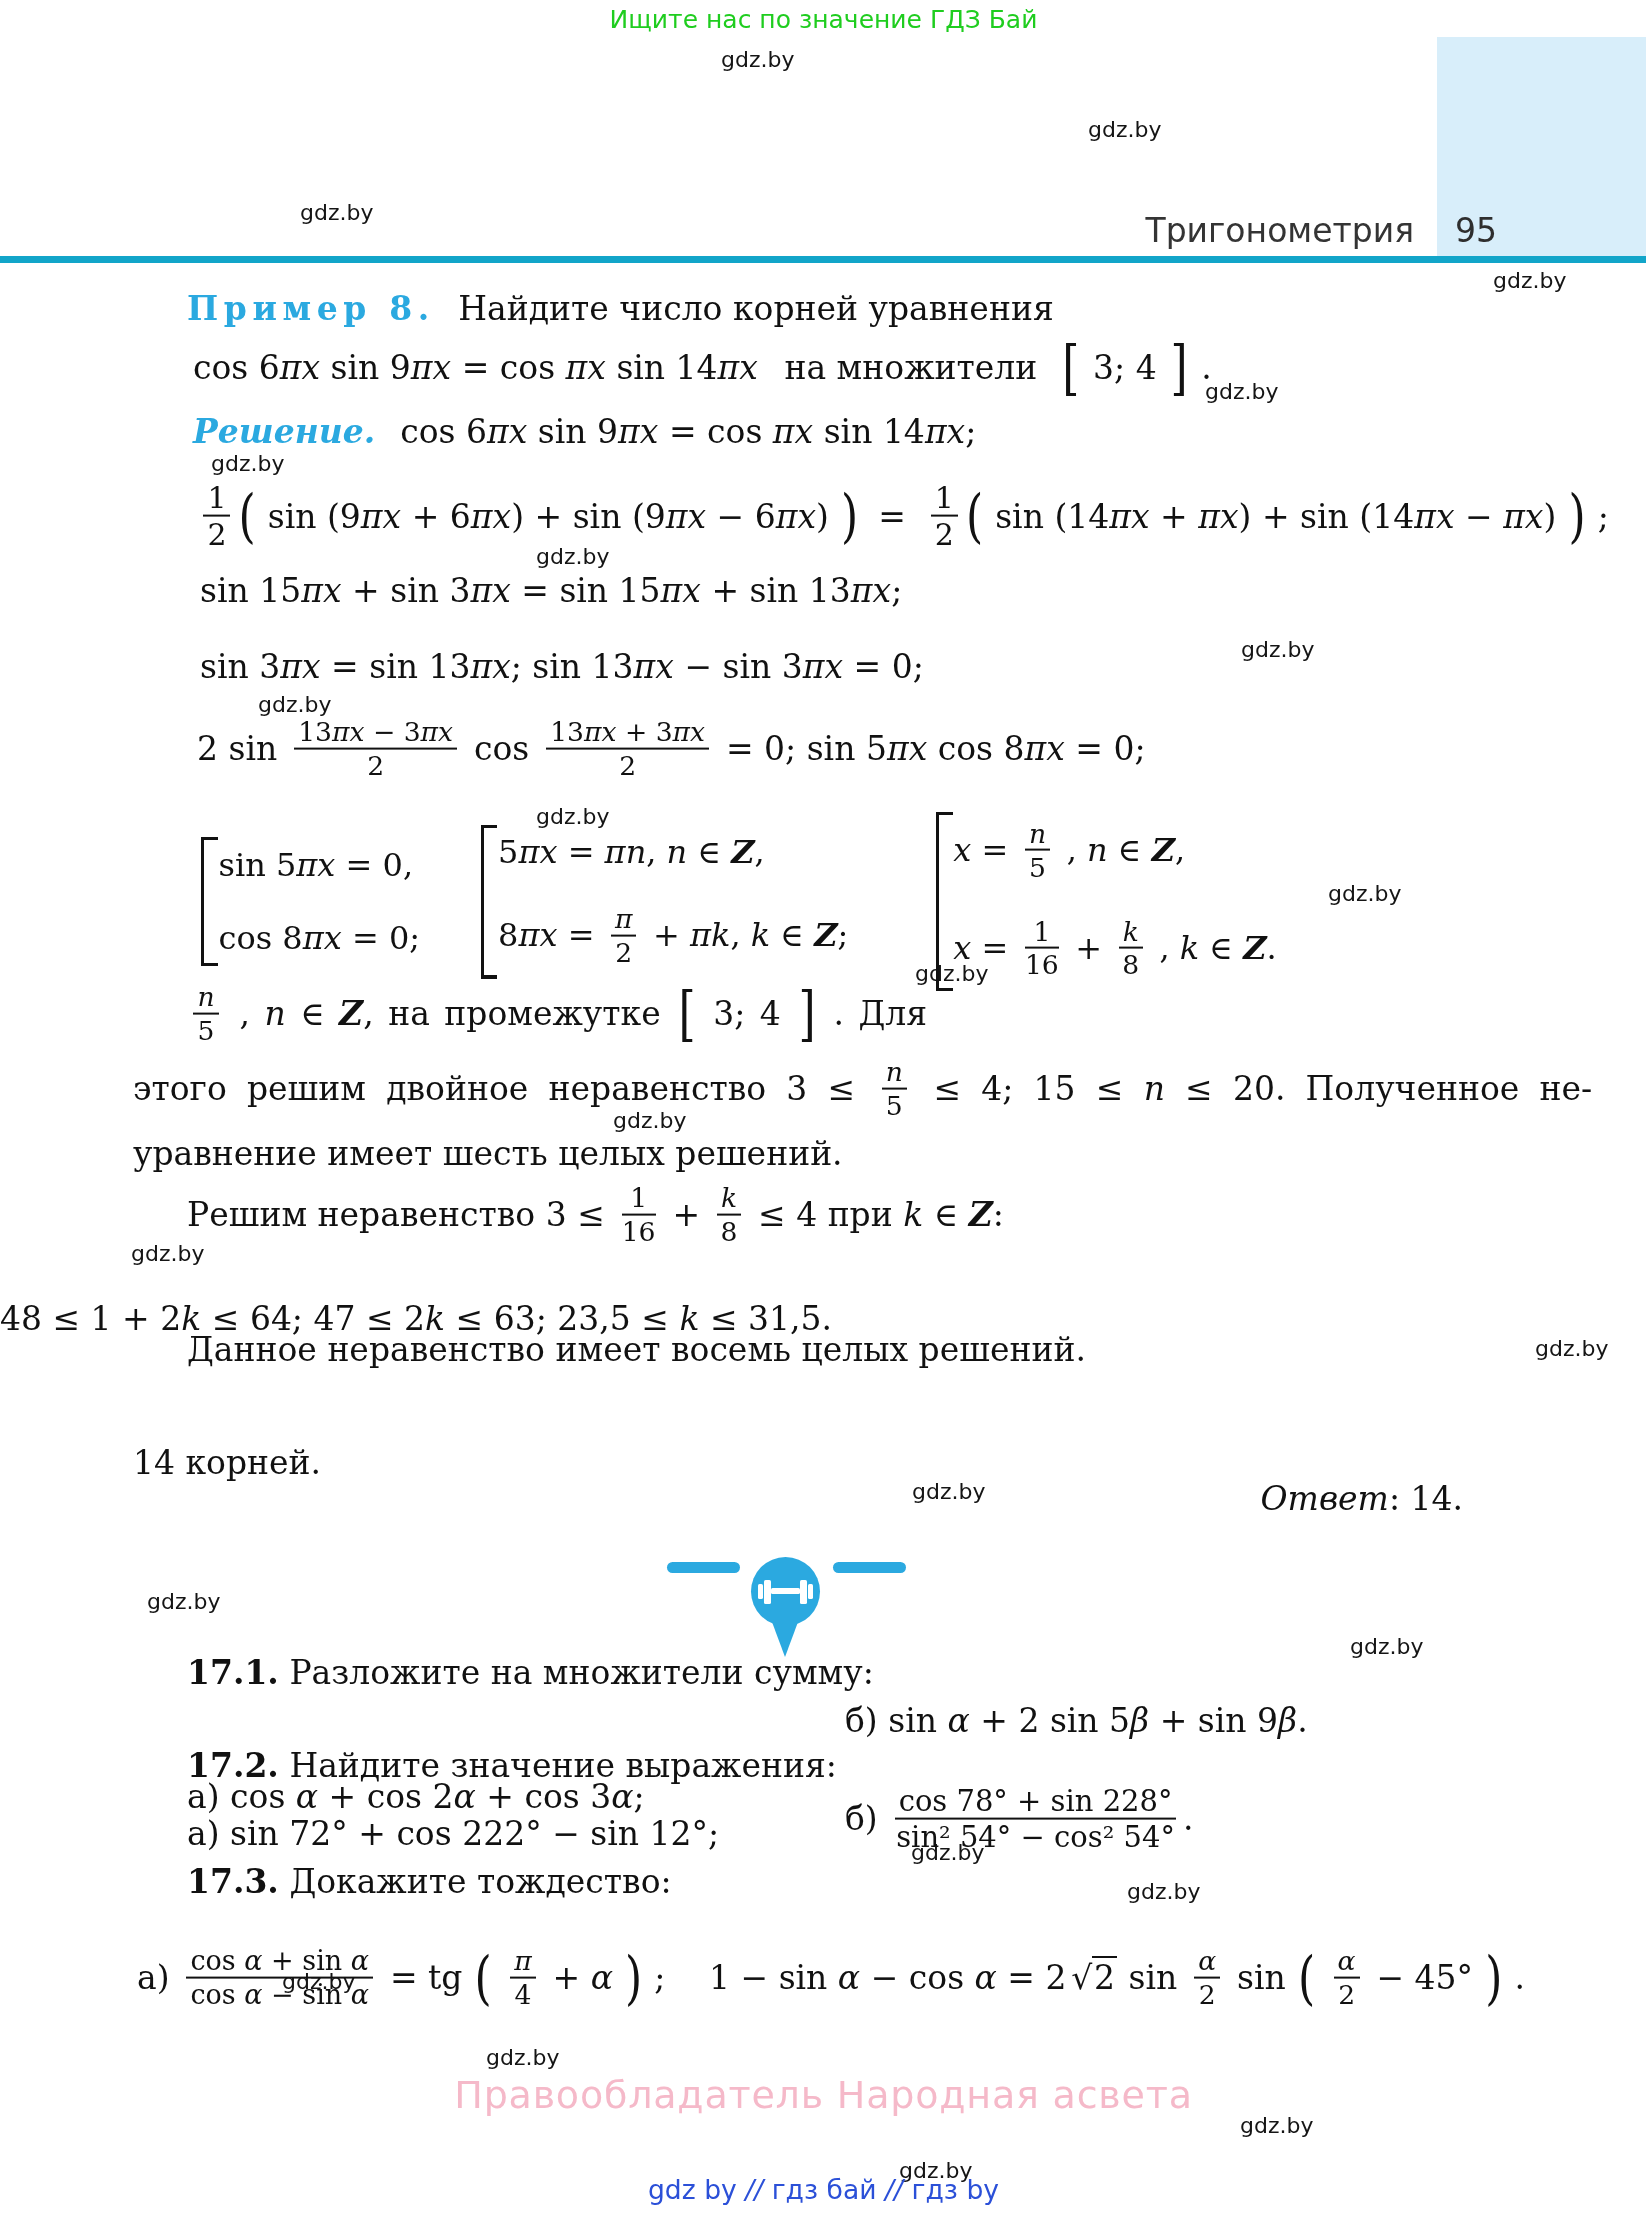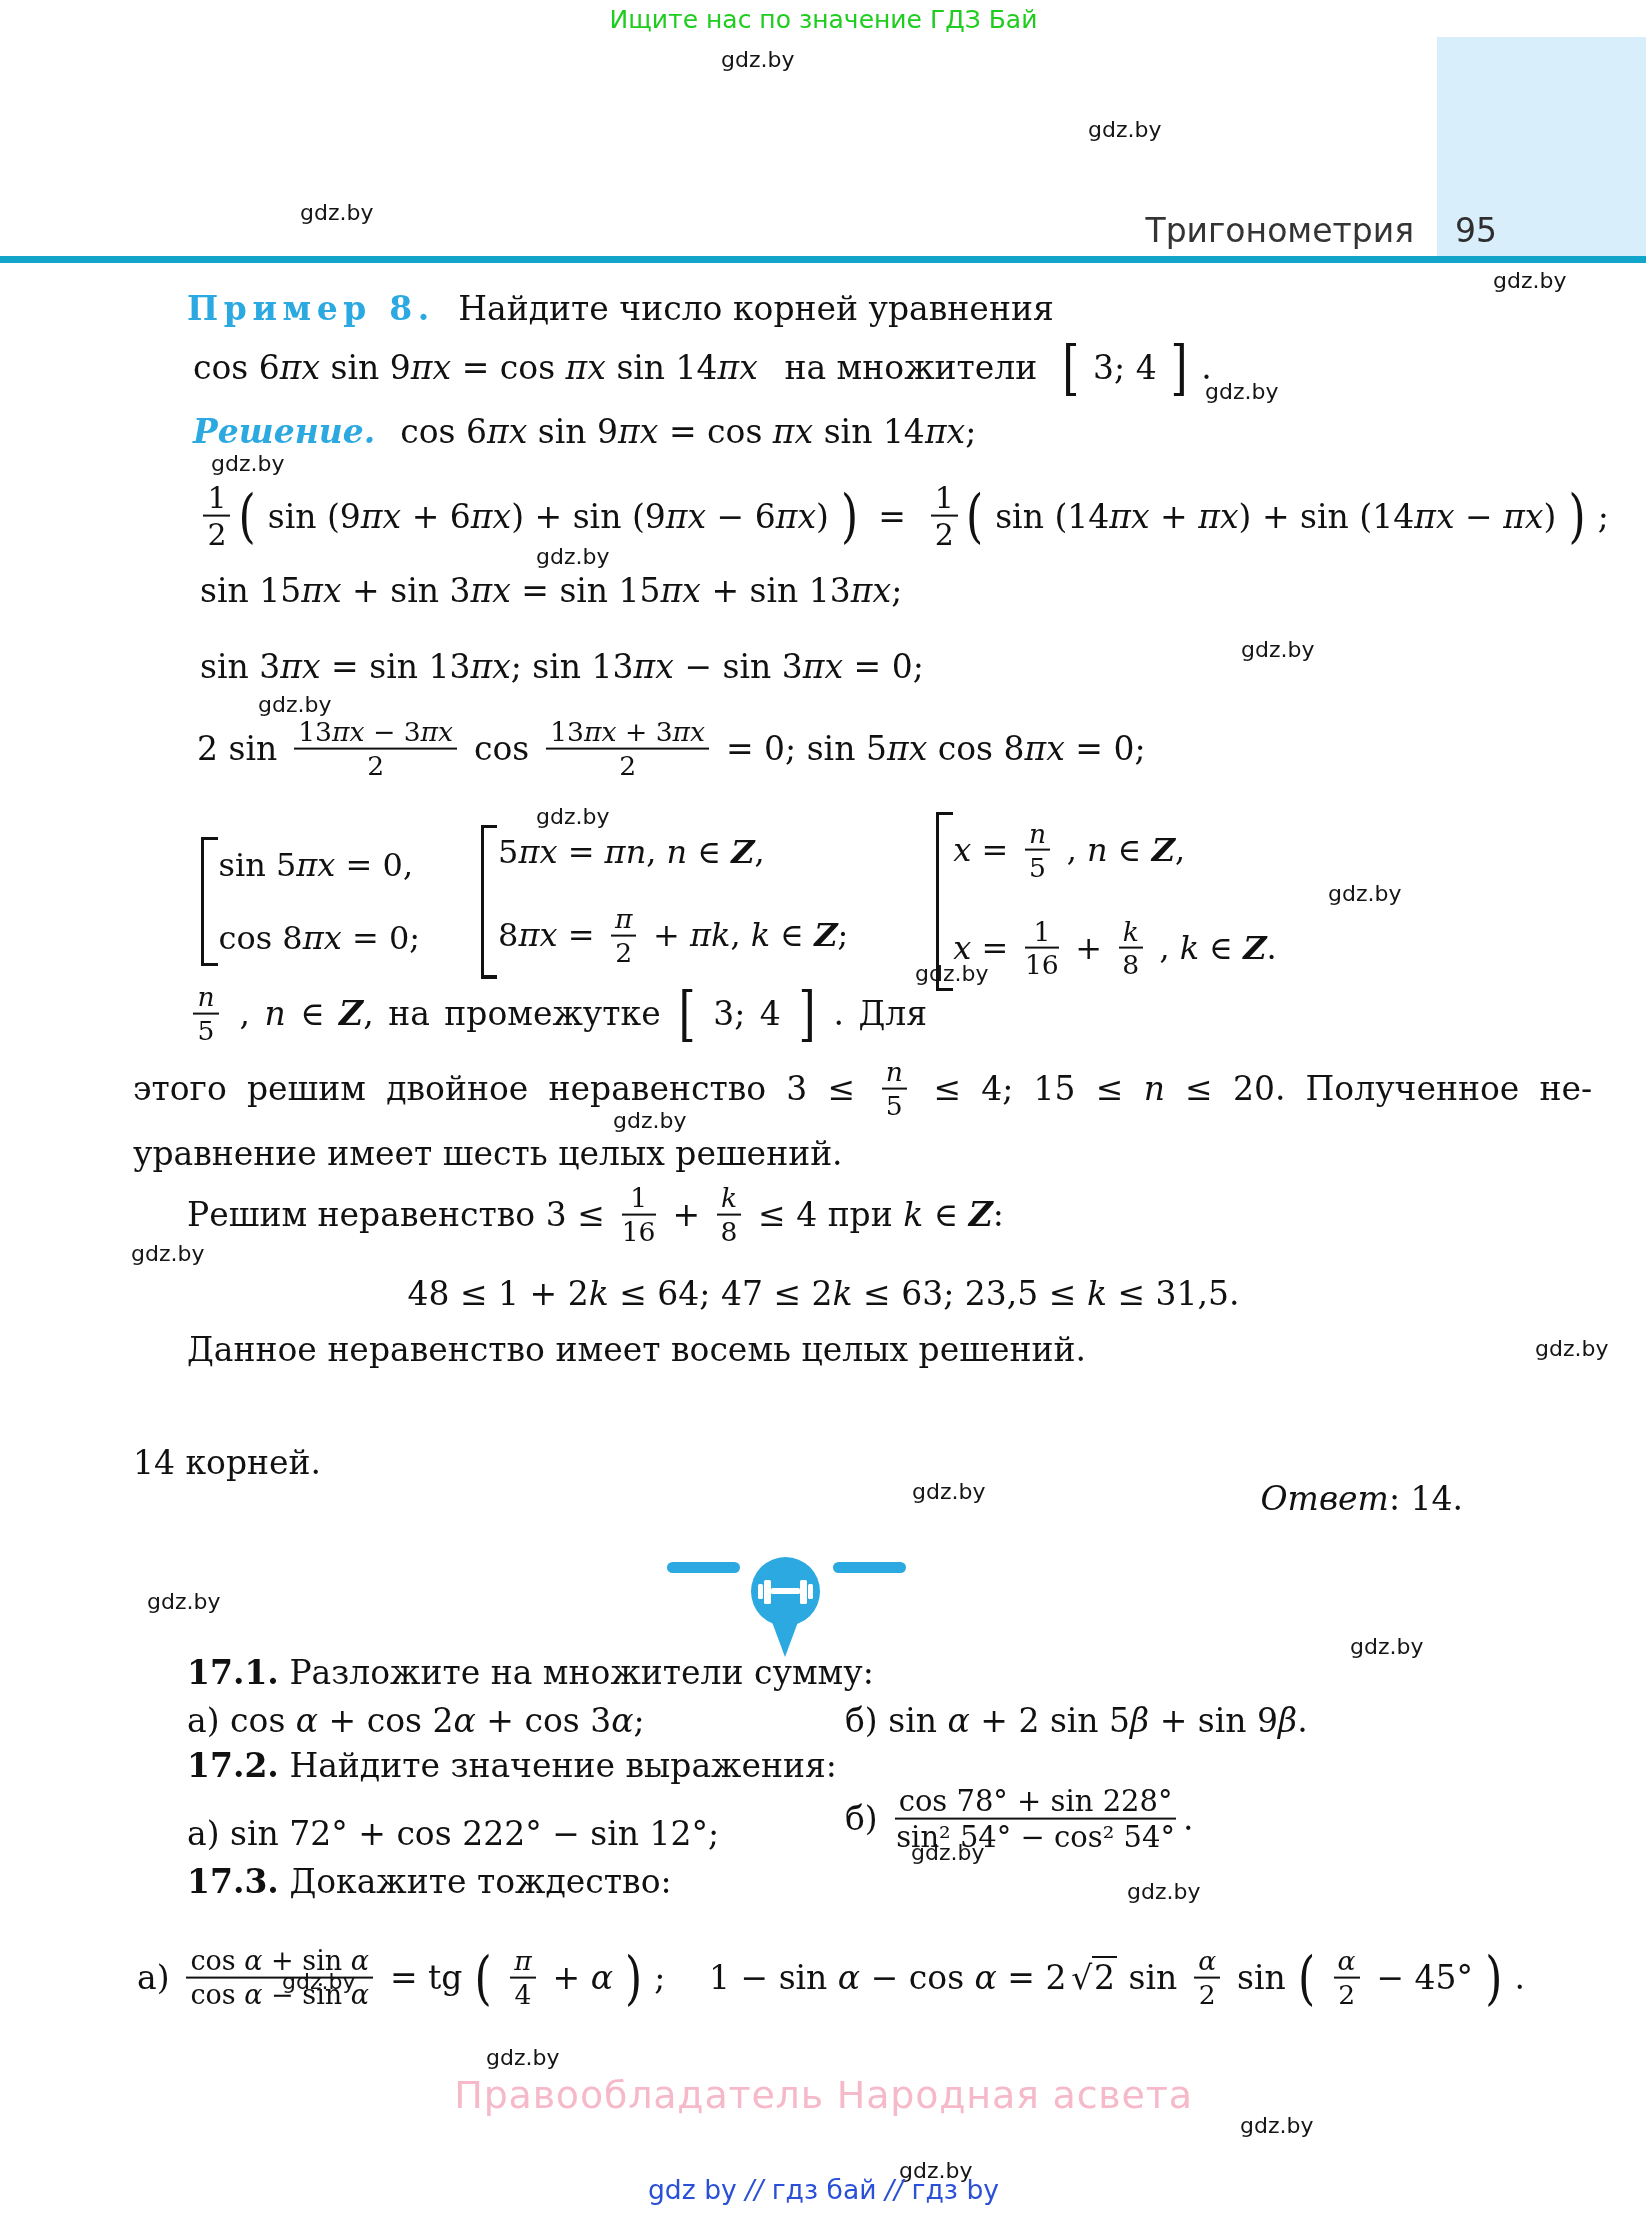--- a/index.html
+++ b/index.html
@@ -13,21 +13,21 @@
   .toprule{position:absolute;left:0;top:256px;width:100%;height:7.3px;}
   .section-title{position:absolute;left:806px;top:211px;width:608px;text-align:right;
         font-family:"DejaVu Sans","Liberation Sans",sans-serif;font-size:33px;color:#343434;}
   .page-number{position:absolute;left:1455px;top:211px;
         font-family:"DejaVu Sans","Liberation Sans",sans-serif;font-size:33px;color:#2e2e2e;}
   
   .wm{position:absolute;font-family:"DejaVu Sans","Liberation Sans",sans-serif;
       font-size:22px;color:#151515;white-space:nowrap;}
   
   .line{position:absolute;white-space:nowrap;font-size:33px;line-height:1.15;}
-  .center{left:0;width:100%;text-align:center;}
+  .center{left:0;width:100%;margin-top:25px;}
   .m i{font-style:italic;}
   .exlabel{font-weight:bold;letter-spacing:5.6px;margin-right:13px;}
   .sollabel{font-weight:bold;font-style:italic;margin-right:14.5px;}
   .blue{color:#2ba9e0;}
   .it{font-style:italic;}
   .frac{display:inline-block;vertical-align:middle;text-align:center;
         font-size:26.6px;margin:0 6.4px;transform:translateY(-2.4px);}
   .frac .fnum{display:block;border-bottom:2.4px solid #111;padding:0 4px 1.6px 4px;line-height:1.05;}
   .frac .fden{display:block;padding-top:2.4px;line-height:1.05;}
   .bb{display:inline-block;font-size:44px;transform:scaleY(1.35);vertical-align:-4px;margin:0 3.2px;}
@@ -234,21 +234,21 @@
       <span class="db" style="left:7.3px;top:27px;width:4.8px;height:14.5px"></span>
       <span class="db" style="left:57px;top:27px;width:4.8px;height:14.5px"></span>
     </div>
     <div class="pin-tail" style="left:772px;top:1622px;border-top:35px solid #2ba9e0"></div>
   </div>
 
   <div class="line" style="left:187px;top:1654px">
     <b>17.1.</b>
     <span>Разложите на множители сумму:</span>
   </div>
-  <div class="line m" style="left:187px;top:1702px">а) cos <i>α</i> + cos 2<i>α</i> + cos 3<i>α</i>;</div>
+  <div class="line m" style="left:187px;top:1778px">а) cos <i>α</i> + cos 2<i>α</i> + cos 3<i>α</i>;</div>
   <div class="line m" style="left:845px;top:1702px">б) sin <i>α</i> + 2 sin 5<i>β</i> + sin 9<i>β</i>.</div>
 
   <div class="line" style="left:187px;top:1747px">
     <b>17.2.</b>
     <span>Найдите значение выражения:</span>
   </div>
   <div class="line m" style="left:187px;top:1815px">а) sin 72° + cos 222° − sin 12°;</div>
   <div class="line" style="left:845px;top:1788px">
     <span class="m">б)</span>
     <span class="frac" style="font-size:29px">

